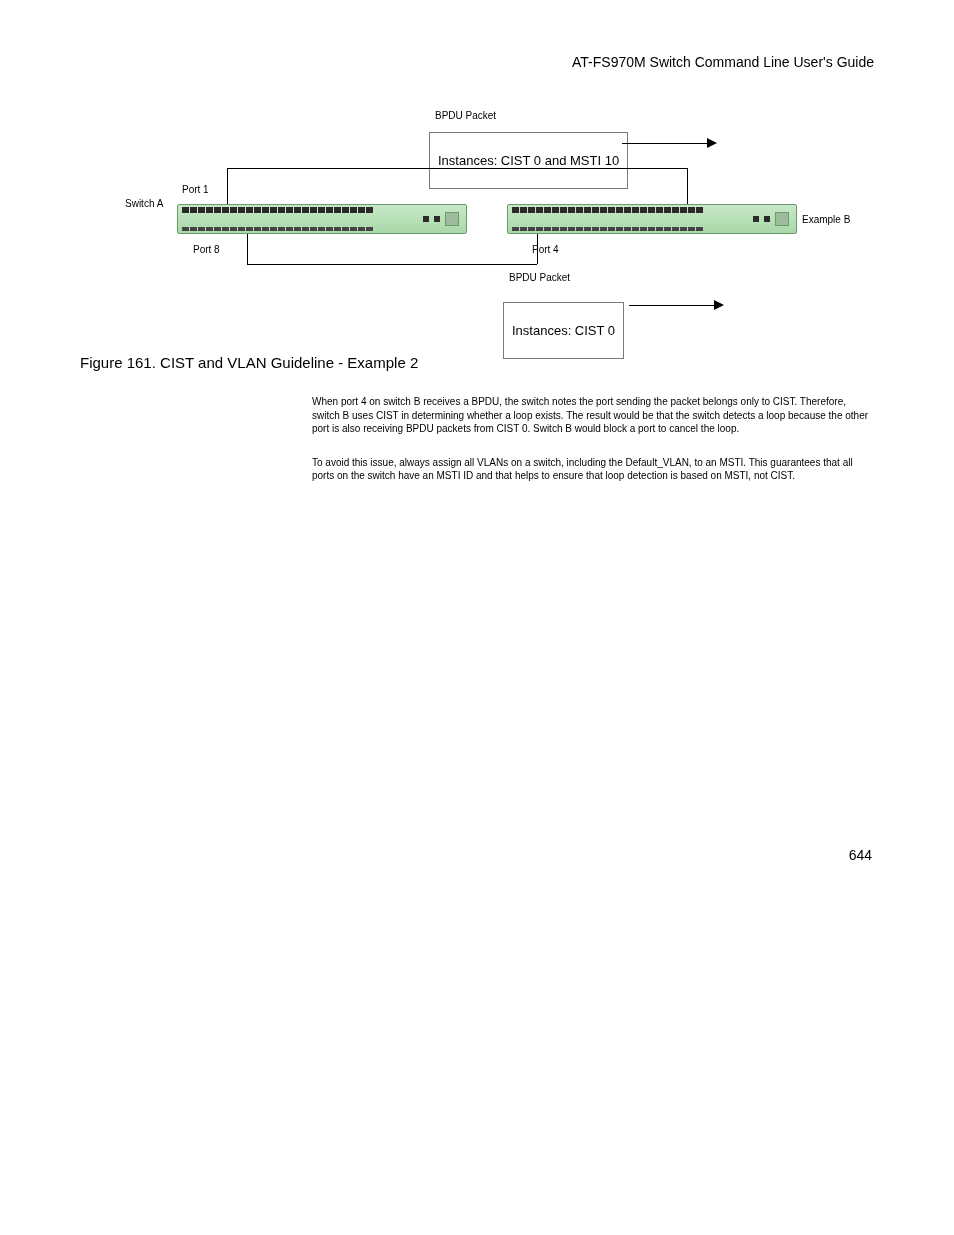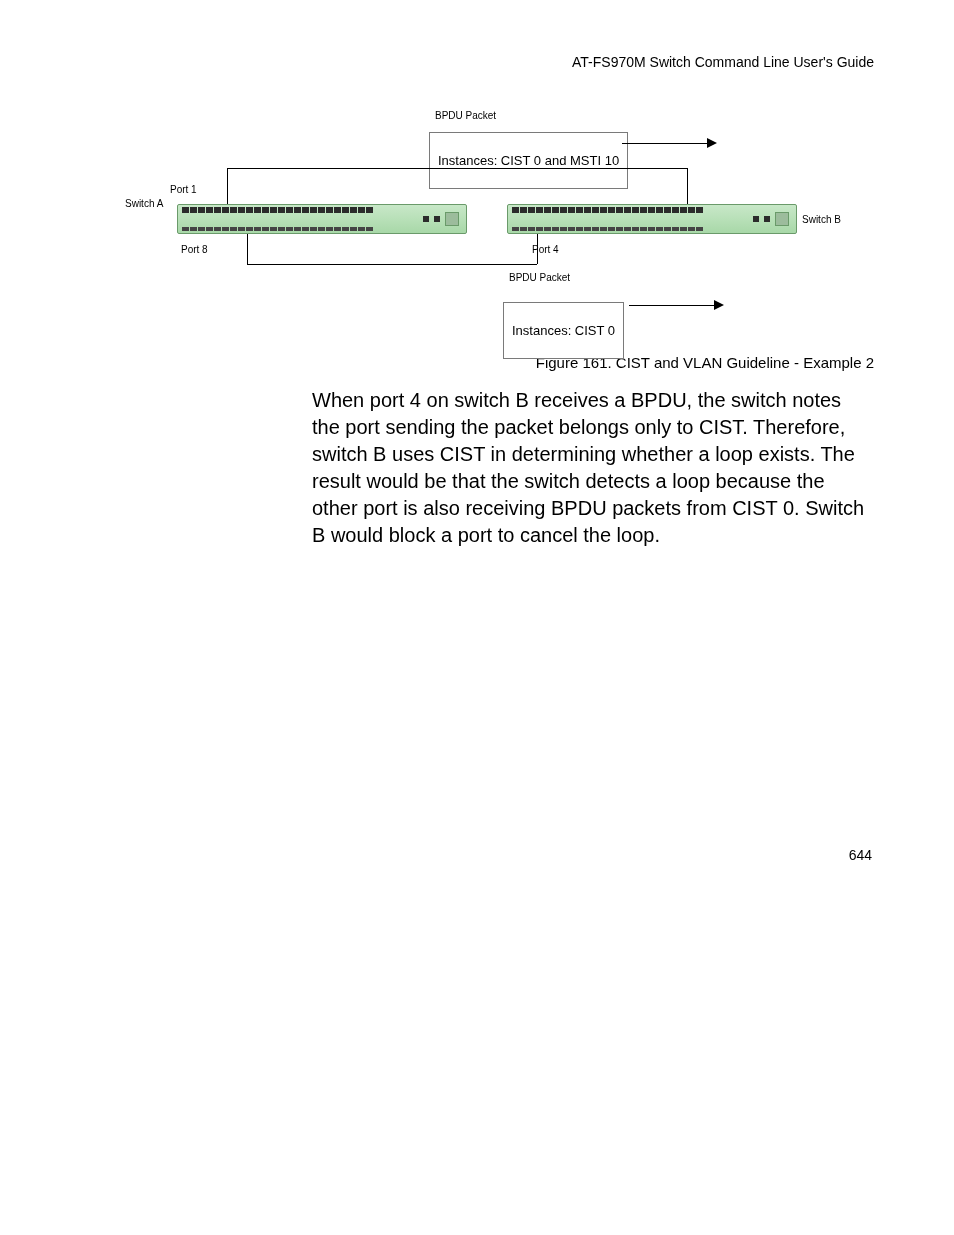--- a/index.html
+++ b/index.html
@@ -103,26 +103,26 @@
   }
   .arrow-r {
     position: absolute;
     width: 0; height: 0;
     border-top: 5px solid transparent;
     border-bottom: 5px solid transparent;
     border-left: 10px solid #000;
   }
   
   .caption {
-    text-align: right;
+    text-align: left;
     font-size: 15px;
-    margin: 14px 0 16px 0;
+    margin: 14px 0 24px 0;
   }
   .body {
-    font-size: 20px;
+    font-size: 10px;
     line-height: 1.35;
     margin-left: 232px;  
     margin-right: 4px;
   }
   .body p { margin: 0 0 20px 0; }
   .pagenum {
     position: absolute;
     bottom: 42px;
     right: 82px;
     font-size: 14px;
@@ -135,23 +135,23 @@
 
   <div class="running-header">AT-FS970M Switch Command Line User's Guide</div>
 
   <div class="diagram">
 
     <div class="lbl" style="left:318px; top:0px;">BPDU Packet</div>
     <div class="box" style="left:312px; top:22px;">Instances: CIST 0 and MSTI 10</div>
     <div class="hline" style="left:505px; top:33px; width:85px;"></div>
     <div class="arrow-r" style="left:590px; top:28px;"></div>
 
-    <div class="lbl" style="left:53px; top:74px;">Port 1</div>
+    <div class="lbl" style="left:65px; top:74px;">Port 1</div>
     <div class="lbl" style="left:8px;  top:88px;">Switch A</div>
-    <div class="lbl" style="left:64px; top:134px;">Port 8</div>
+    <div class="lbl" style="left:76px; top:134px;">Port 8</div>
 
     <div class="vline" style="left:110px; top:58px; height:36px;"></div>
     <div class="hline" style="left:110px; top:58px; width:460px;"></div>
     <div class="vline" style="left:570px; top:58px; height:36px;"></div>
 
     <div class="switch" style="left:60px; top:94px;">
       <div class="portblock">
         <div class="portrow">
             <span></span>
             <span></span>
@@ -267,36 +267,37 @@
             <span></span>
           </div>
       </div>
       <div class="extras">
           <span class="dot"></span>
           <span class="dot"></span>
           <span class="sfp"></span>
         </div>
     </div>
 
-    <div class="lbl" style="left:685px; top:104px;">Switch B</div>
+    <div class="lbl" style="left:685px; top:104px;">Example B</div>
 
     <div class="lbl" style="left:415px; top:134px;">Port 4</div>
 
     <div class="vline" style="left:130px; top:124px; height:30px;"></div>
     <div class="hline" style="left:130px; top:154px; width:290px;"></div>
     <div class="vline" style="left:420px; top:124px; height:30px;"></div>
 
     <div class="lbl" style="left:392px; top:162px;">BPDU Packet</div>
     <div class="box" style="left:386px; top:192px;">Instances: CIST 0</div>
     <div class="hline" style="left:512px; top:195px; width:85px;"></div>
     <div class="arrow-r" style="left:597px; top:190px;"></div>
 
   </div>
 
   <div class="caption">Figure 161. CIST and VLAN Guideline - Example 2</div>
 
   <div class="body">
     <p>When port 4 on switch B receives a BPDU, the switch notes the port sending the packet belongs only to CIST. Therefore, switch B uses CIST in determining whether a loop exists. The result would be that the switch detects a loop because the other port is also receiving BPDU packets from CIST 0. Switch B would block a port to cancel the loop.</p>
+    <p>To avoid this issue, always assign all VLANs on a switch, including the Default_VLAN, to an MSTI. This guarantees that all ports on the switch have an MSTI ID and that helps to ensure that loop detection is based on MSTI, not CIST.</p>
   </div>
 
   <div class="pagenum">644</div>
 
 </div>
 
 </body></html>

